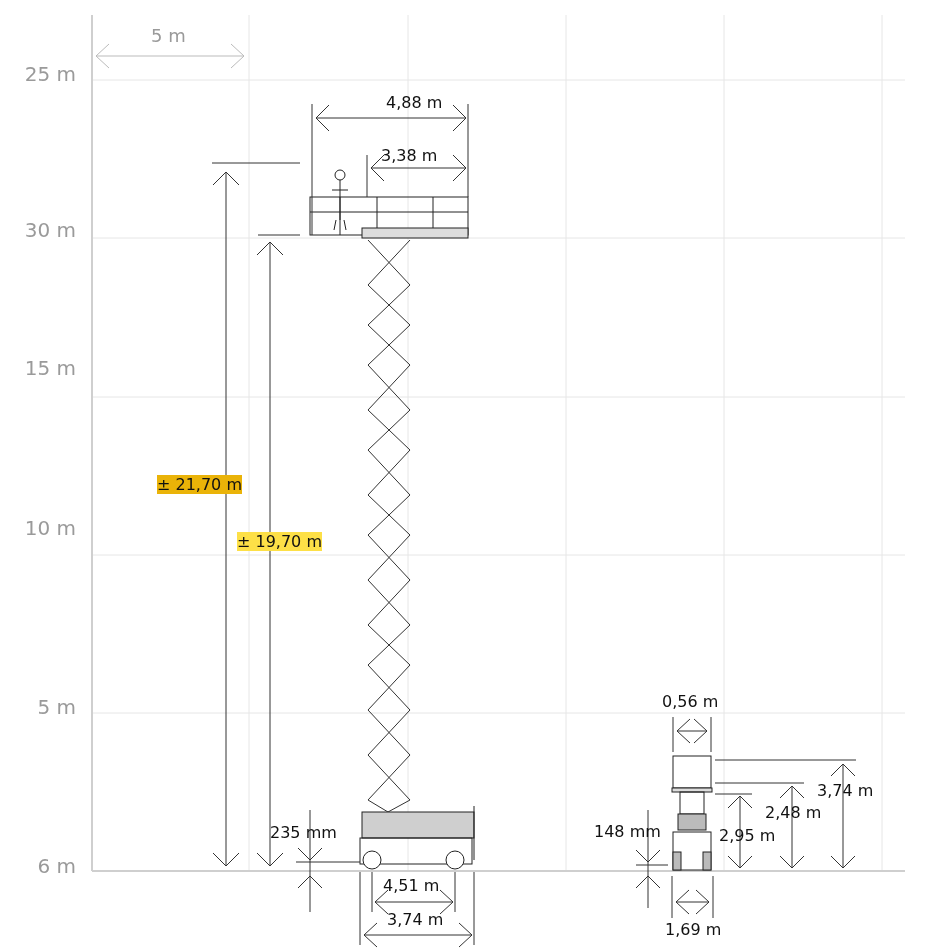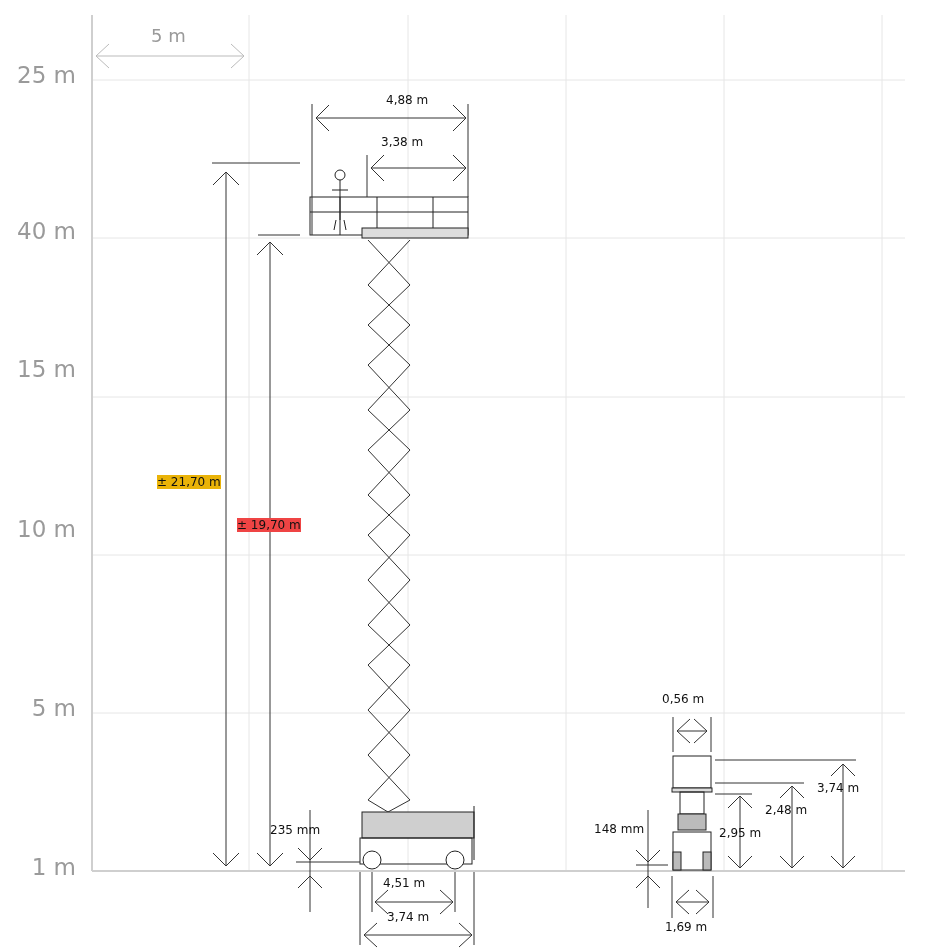--- a/index.html
+++ b/index.html
@@ -1,20 +1,20 @@
 <!DOCTYPE html>
 <html><head>
 <meta charset="utf-8">
 <style>
   html, body { margin:0; padding:0; background:#ffffff; }
   body { width:927px; height:952px; position:relative; overflow:hidden;
          font-family: "DejaVu Sans", "Liberation Sans", sans-serif; }
   #diagram { position:absolute; left:0; top:0; width:927px; height:952px; }
-  .axis-label { position:absolute; font-size:23px; color:#9a9a9a; text-align:right; width:70px; }
-  .dim-label { position:absolute; font-size:12px; color:#111; white-space:nowrap; }
+  .axis-label { position:absolute; font-size:20px; color:#9a9a9a; text-align:right; width:70px; }
+  .dim-label { position:absolute; font-size:16px; color:#111; white-space:nowrap; }
   .scale-label { position:absolute; font-size:18px; color:#9a9a9a; white-space:nowrap; }
 </style>
 </head>
 <body>
 
 <div id="diagram">
   <svg width="927" height="952" viewBox="0 0 927 952" style="position:absolute;left:0;top:0">
     <g stroke="#e6e6e6" stroke-width="1" fill="none">
       <line x1="92" y1="80" x2="905" y2="80"></line>
       <line x1="92" y1="238" x2="905" y2="238"></line>
@@ -127,31 +127,31 @@
       <polyline points="780,798 792,786 804,798"></polyline>
       <polyline points="780,856 792,868 804,856"></polyline>
       <line x1="715" y1="760" x2="856" y2="760"></line>
       <line x1="843" y1="764" x2="843" y2="868"></line>
       <polyline points="831,776 843,764 855,776"></polyline>
       <polyline points="831,856 843,868 855,856"></polyline>
     </g>
   </svg>
 
   <div class="axis-label" style="left:6px;top:62px">25 m</div>
-  <div class="axis-label" style="left:6px;top:218px">40 m</div>
+  <div class="axis-label" style="left:6px;top:218px">30 m</div>
   <div class="axis-label" style="left:6px;top:356px">15 m</div>
   <div class="axis-label" style="left:6px;top:516px">10 m</div>
   <div class="axis-label" style="left:6px;top:695px">5 m</div>
-  <div class="axis-label" style="left:6px;top:854px">1 m</div>
+  <div class="axis-label" style="left:6px;top:854px">6 m</div>
   <div class="scale-label" style="left:151px;top:25px">5 m</div>
 
   <div class="dim-label" style="left:386px;top:93px">4,88 m</div>
-  <div class="dim-label" style="left:381px;top:135px">3,38 m</div>
+  <div class="dim-label" style="left:381px;top:146px">3,38 m</div>
   <div class="dim-label" style="left:157px;top:475px;background:#eab308">± 21,70 m</div>
-  <div class="dim-label" style="left:237px;top:518px;background:#ef4444">± 19,70 m</div>
+  <div class="dim-label" style="left:237px;top:532px;background:#fde047">± 19,70 m</div>
   <div class="dim-label" style="left:270px;top:823px">235 mm</div>
   <div class="dim-label" style="left:383px;top:876px">4,51 m</div>
   <div class="dim-label" style="left:387px;top:910px">3,74 m</div>
 
   <div class="dim-label" style="left:662px;top:692px">0,56 m</div>
   <div class="dim-label" style="left:665px;top:920px">1,69 m</div>
   <div class="dim-label" style="left:594px;top:822px">148 mm</div>
   <div class="dim-label" style="left:719px;top:826px">2,95 m</div>
   <div class="dim-label" style="left:765px;top:803px">2,48 m</div>
   <div class="dim-label" style="left:817px;top:781px">3,74 m</div>

